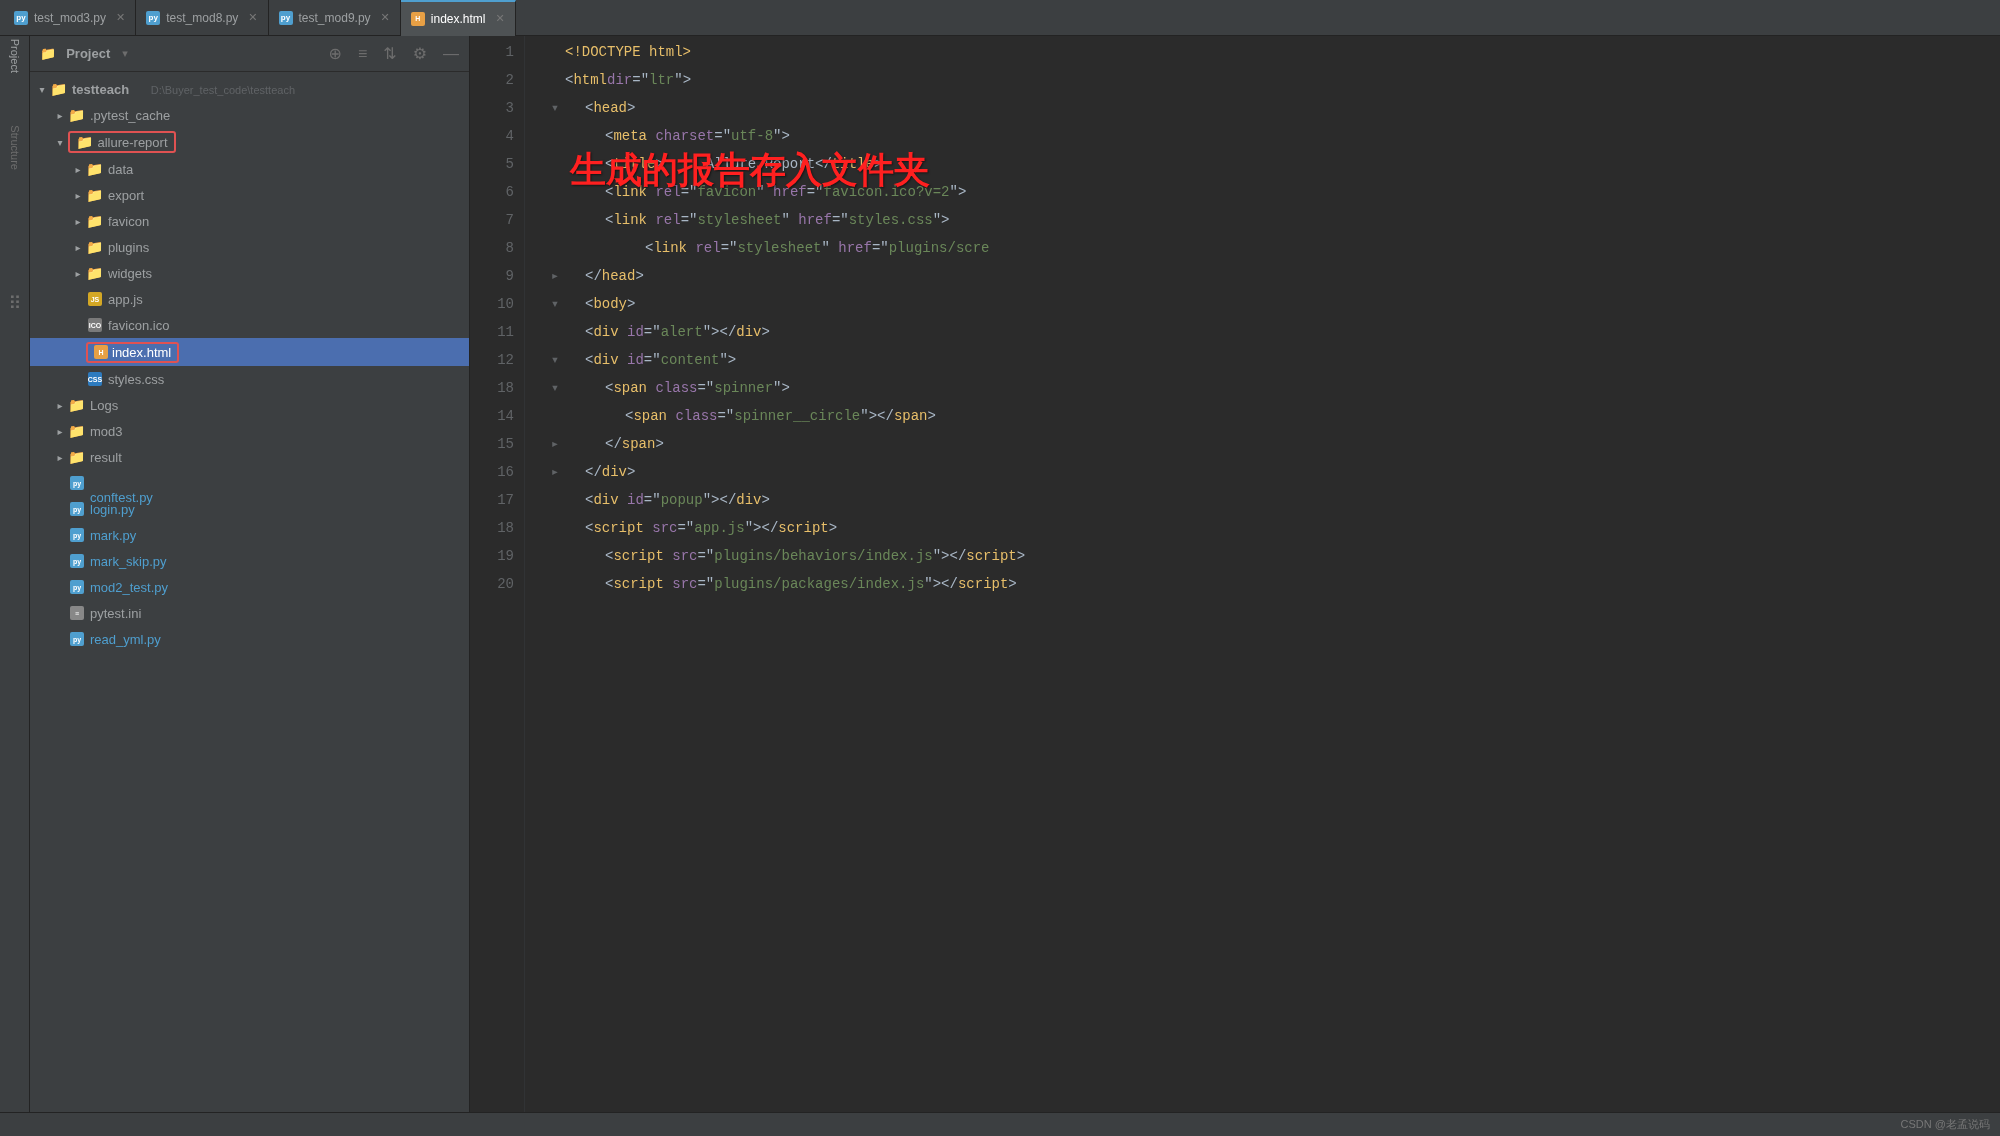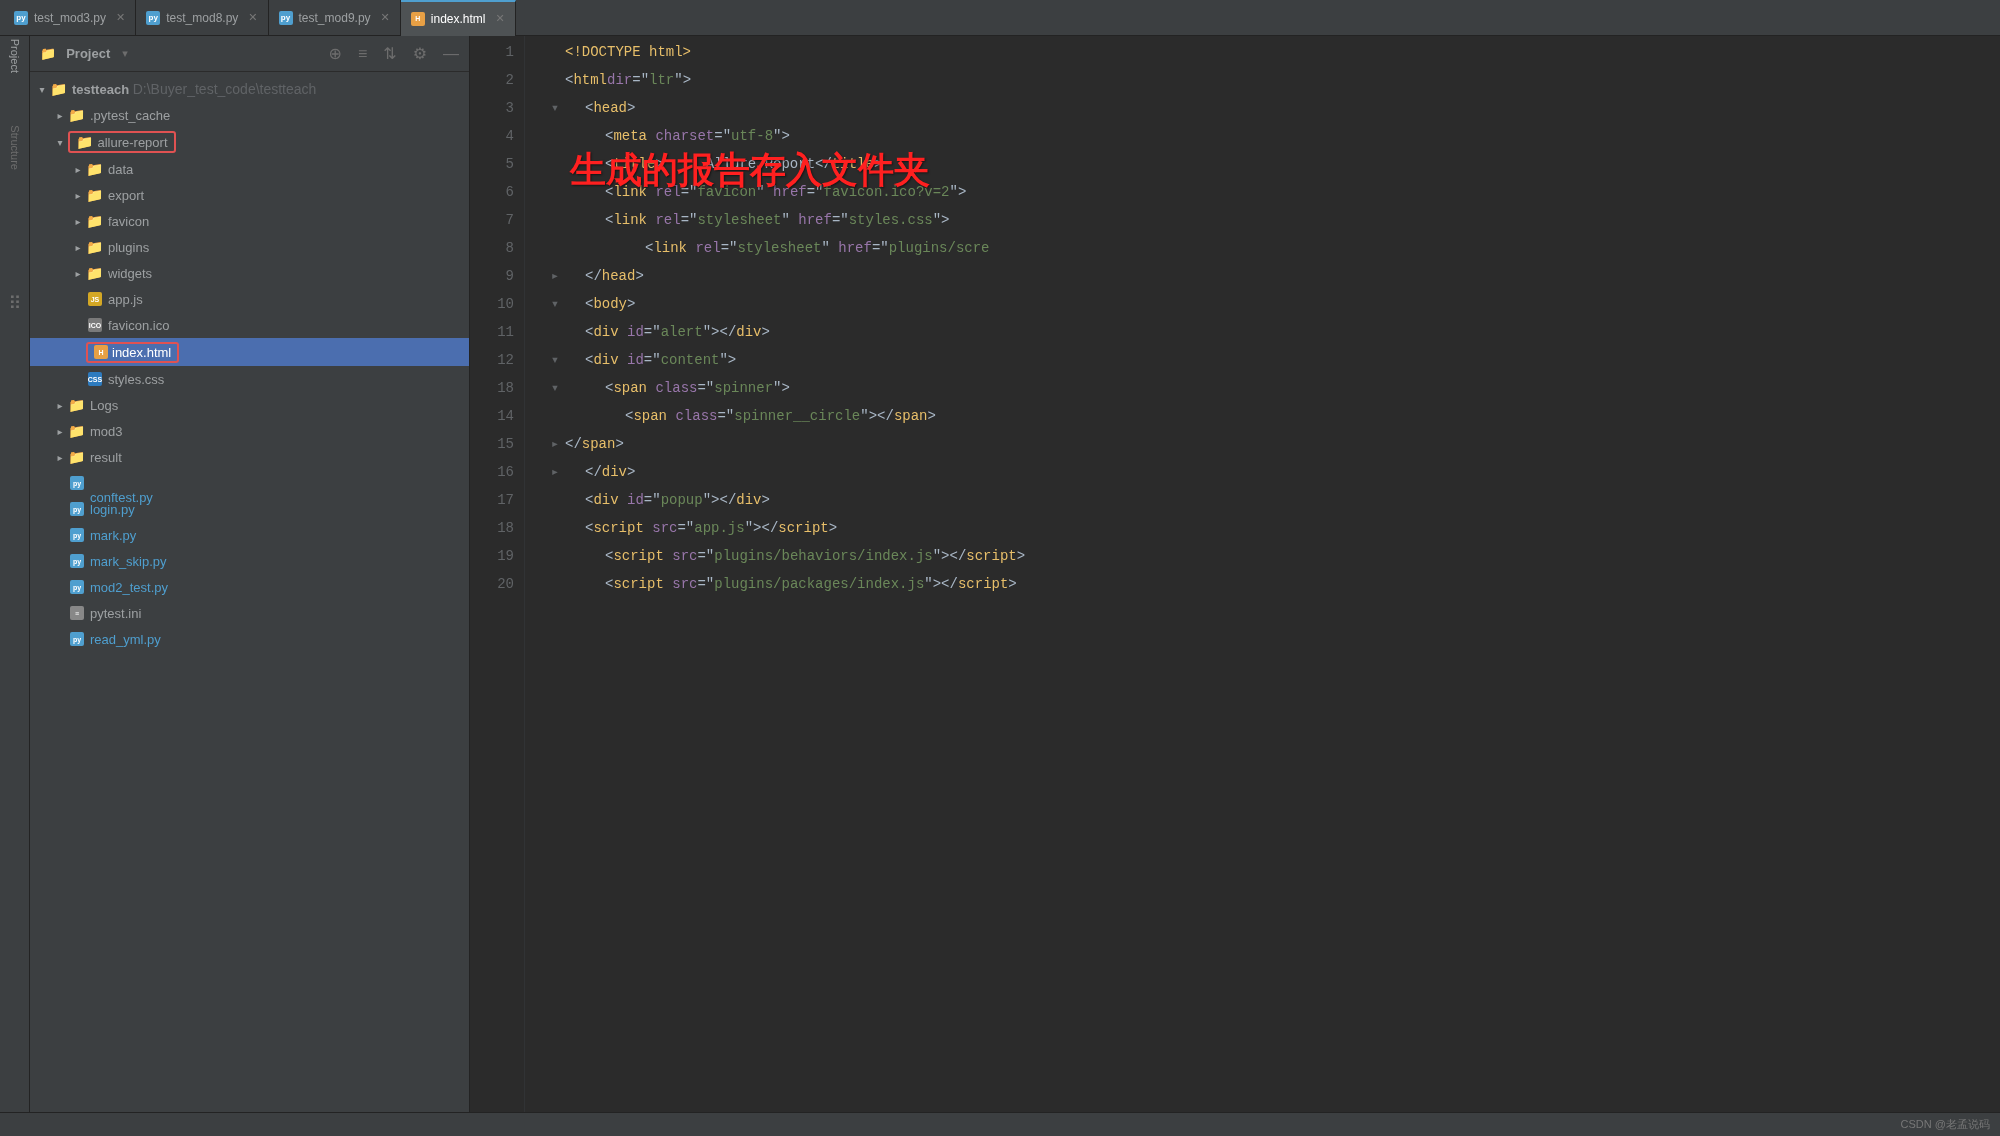--- a/index.html
+++ b/index.html
@@ -399,21 +399,21 @@
       <span class="header-icon">—</span>
     </div>
 
     <div class="file-tree">
 
       <div class="tree-item indent-0">
         <span class="chevron open"></span>
         <span class="file-icon">
             <span style="color:#e8a045;font-size:14px;">📁</span>
           </span>
-        <span class="file-label"><strong>testteach</strong> <span style="color:#606366;font-size:14px;">D:\Buyer_test_code\testteach</span></span>
+        <span class="file-label"><strong>testteach</strong> <span style="color:#606366;font-size:11px;margin-left:18px;">D:\Buyer_test_code\testteach</span></span>
       </div>
 
       <div class="tree-item indent-1">
         <span class="chevron closed"></span>
         <span class="file-icon">
             <span style="color:#e8a045;font-size:14px;">📁</span>
           </span>
         <span class="file-label">.pytest_cache</span>
       </div>
 
@@ -682,21 +682,21 @@
           <span style="margin-left:40px;"><span class="c-bracket">&lt;</span><span class="c-tag">span</span> <span class="c-attr">class</span><span class="c-bracket">="</span><span class="c-string">spinner</span><span class="c-bracket">"&gt;</span></span>
         </div>
 
         <div class="code-line">
           <span class="fold-marker"></span>
           <span style="margin-left:60px;"><span class="c-bracket">&lt;</span><span class="c-tag">span</span> <span class="c-attr">class</span><span class="c-bracket">="</span><span class="c-string">spinner__circle</span><span class="c-bracket">"&gt;&lt;/</span><span class="c-tag">span</span><span class="c-bracket">&gt;</span></span>
         </div>
 
         <div class="code-line">
           <span class="fold-marker" style="color:#606366;font-size:14px;">▸</span>
-          <span style=""><span class="c-bracket">&lt;/</span><span class="c-tag">span</span><span class="c-bracket">&gt;</span></span>
+          <span style="margin-left:40px;"><span class="c-bracket">&lt;/</span><span class="c-tag">span</span><span class="c-bracket">&gt;</span></span>
         </div>
 
         <div class="code-line">
           <span class="fold-marker" style="color:#606366;font-size:14px;">▸</span>
           <span style="margin-left:20px;"><span class="c-bracket">&lt;/</span><span class="c-tag">div</span><span class="c-bracket">&gt;</span></span>
         </div>
 
         <div class="code-line">
           <span class="fold-marker"></span>
           <span style="margin-left:20px;"><span class="c-bracket">&lt;</span><span class="c-tag">div</span> <span class="c-attr">id</span><span class="c-bracket">="</span><span class="c-string">popup</span><span class="c-bracket">"&gt;&lt;/</span><span class="c-tag">div</span><span class="c-bracket">&gt;</span></span>

